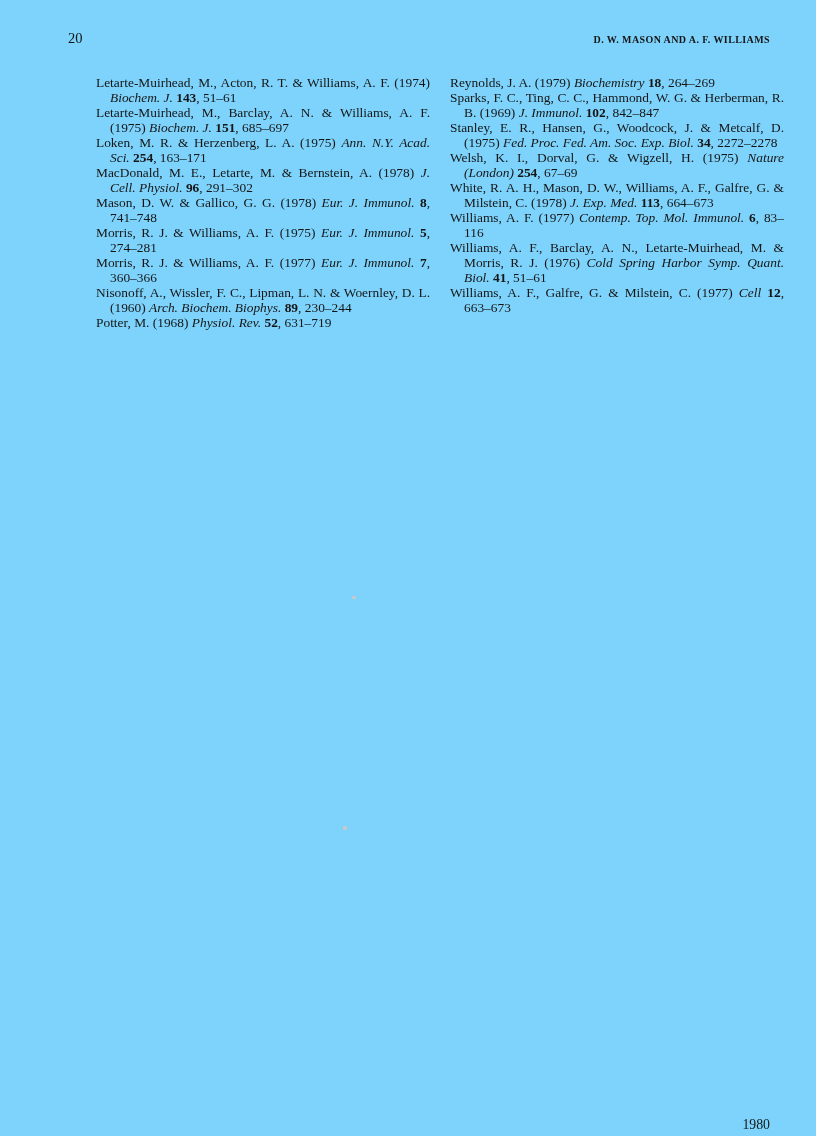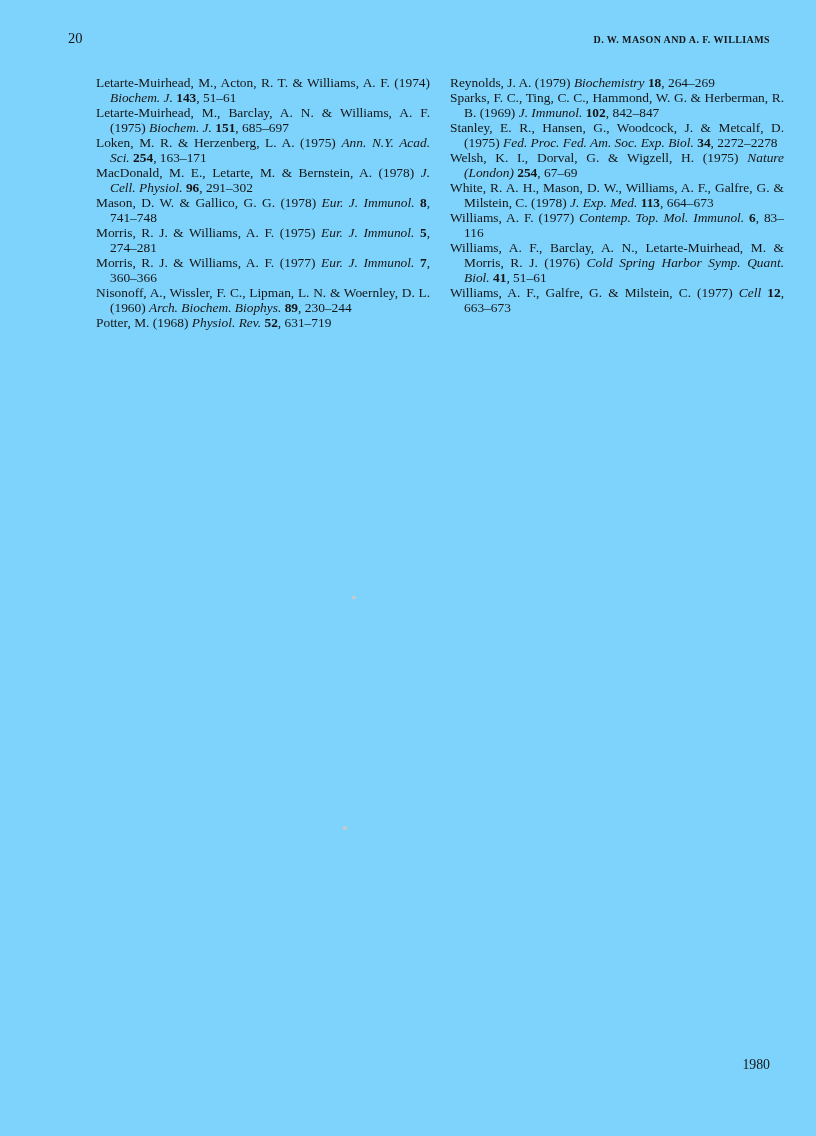--- a/index.html
+++ b/index.html
@@ -48,21 +48,21 @@
   .ref {
     margin: 0;
     padding-left: 14px;
     text-indent: -14px;
     text-align: justify;
   }
   .it { font-style: italic; }
   .bd { font-weight: bold; }
   .footer-year {
     position: absolute;
-    top: 1057px;
+    top: 1117px;
     right: 46px;
     font-size: 13.8px;
   }
   .artifact {
     position: absolute;
     background: #c8c8c8;
     border-radius: 1px;
   }
   .artifact.a1 { left: 352px; top: 596px; width: 4px; height: 3px; }
   .artifact.a2 { left: 343px; top: 826px; width: 4px; height: 4px; }

